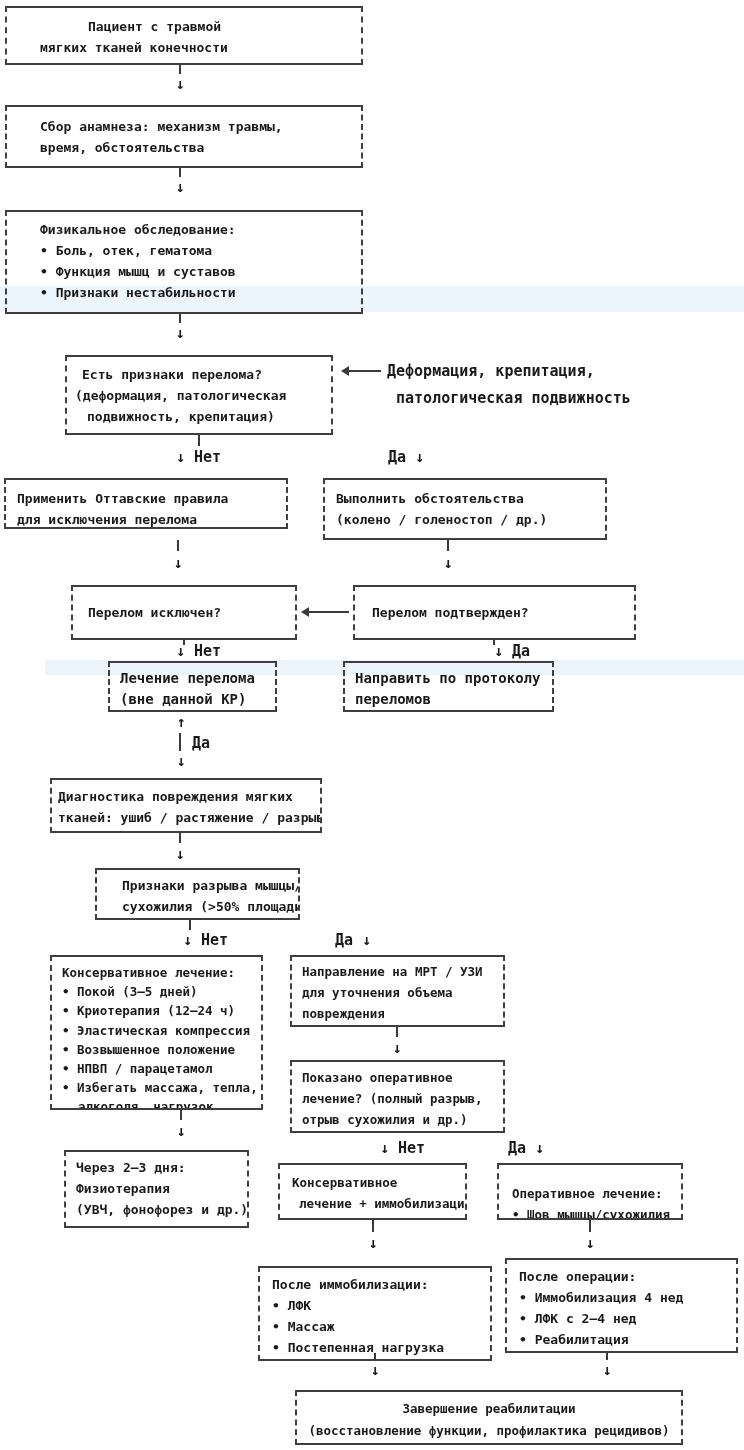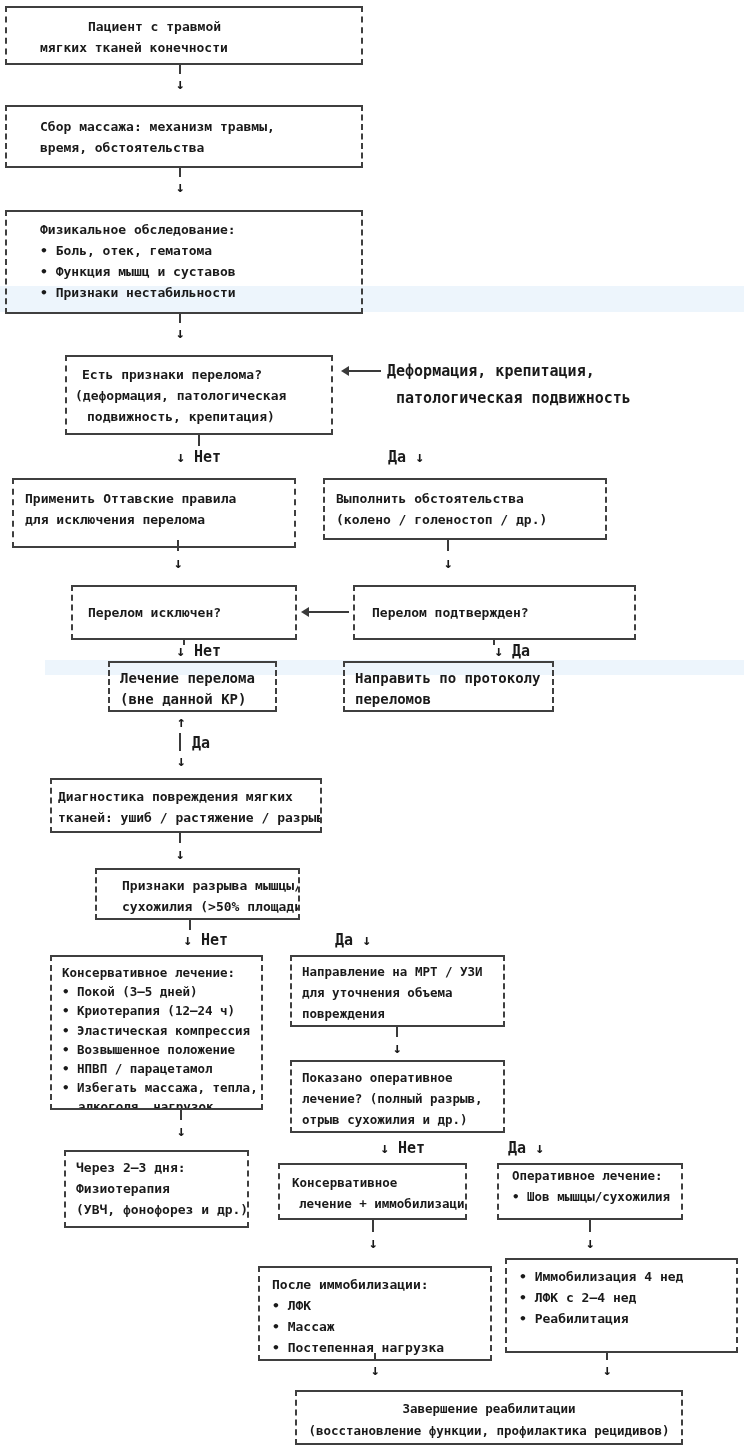--- a/index.html
+++ b/index.html
@@ -15,34 +15,34 @@
   .ann{position:absolute;white-space:pre;font-weight:600;font-size:15px;line-height:16px;z-index:1;}
   .harr{position:absolute;height:2px;background:#3a3a3a;z-index:1;}
   .harr:before{content:"";position:absolute;left:-2px;top:-4px;border-right:8px solid #3a3a3a;
                border-top:5px solid transparent;border-bottom:5px solid transparent;}
   
   .n1{left:5px;top:6px;width:358px;height:59px;padding:8px 0 0 33px;}
   .sp5{padding-left:48px;} .sp1{padding-left:7px;} .sp2{padding-left:16px;} .sp12{padding-left:12px;}
   .n2{left:5px;top:105px;width:358px;height:63px;padding:9px 0 0 33px;}
   .n3{left:5px;top:210px;width:358px;height:104px;padding:7px 0 8px 33px;}
   .n4{left:65px;top:355px;width:268px;height:80px;padding:7px 0 0 8px;}
-  .n5{left:12px;top:478px;width:284px;height:70px;padding:8px 0 16px 11px;}
+  .n5{left:4px;top:478px;width:284px;height:51px;padding:8px 0 16px 11px;}
   .n6{left:323px;top:478px;width:284px;height:62px;padding:8px 0 0 11px;}
   .n7{left:71px;top:585px;width:226px;height:55px;padding:15px 0 0 15px;}
   .n8{left:353px;top:585px;width:283px;height:55px;padding:15px 0 0 17px;}
   .n9a{left:108px;top:661px;width:169px;height:51px;padding:5px 0 0 10px;} .n9a .ln{font-size:14px;}
   .n9b{left:343px;top:661px;width:211px;height:51px;padding:5px 0 0 10px;} .n9b .ln{font-size:14px;}
   .n10{left:50px;top:778px;width:272px;height:55px;padding:6px 0 0 6px;} .n10 .ln{font-size:13px;}
   .n11{left:95px;top:868px;width:205px;height:52px;padding:5px 0 0 8px;} .n11 .ln{font-size:13px;padding-left:17px;}
   .n12{left:50px;top:955px;width:213px;height:155px;padding:6px 0 0 10px;} .n12 .ln{font-size:12.5px;line-height:19.2px;}
   .n13{left:290px;top:955px;width:215px;height:72px;padding:4px 0 0 10px;} .n13 .ln{font-size:12.5px;}
   .n14{left:290px;top:1060px;width:215px;height:73px;padding:5px 0 0 10px;} .n14 .ln{font-size:12.5px;}
   .n15{left:64px;top:1150px;width:185px;height:78px;padding:5px 0 0 10px;} .n15 .ln{font-size:13px;}
   .n16{left:278px;top:1163px;width:189px;height:57px;padding:7px 0 0 12px;} .n16 .ln{font-size:12.5px;}
-  .n17{left:497px;top:1163px;width:186px;height:57px;padding:0 0 0 13px;} .n17 .ln{font-size:12.5px;}
+  .n17{left:497px;top:1163px;width:186px;height:57px;padding:18px 0 0 13px;} .n17 .ln{font-size:12.5px;}
   .n18{left:258px;top:1258px;width:234px;height:95px;padding:6px 0 0 12px;margin-top:8px;} .n18 .ln{font-size:13px;}
   .n19{left:505px;top:1258px;width:233px;height:95px;padding:6px 0 0 12px;} .n19 .ln{font-size:13px;}
   .n20{left:295px;top:1390px;width:388px;height:55px;padding:6px 0 0 0;text-align:center;}
   .n20 .ln{font-size:12.5px;line-height:22px;}
 </style>
 </head>
 <body>
 
 <div id="canvas">
 
@@ -50,21 +50,21 @@
   <div class="band" style="left:45px;top:660px;width:699px;height:15px;"></div>
 
   <div class="bx n1">
     <div class="ln sp5">Пациент с травмой</div>
     <div class="ln">мягких тканей конечности</div>
   </div>
   <div class="stub" style="left:179px;top:65px;height:9px;"></div>
   <div class="ar" style="left:170px;top:76px;">↓</div>
 
   <div class="bx n2">
-    <div class="ln">Сбор массажа: механизм травмы,</div>
+    <div class="ln">Сбор анамнеза: механизм травмы,</div>
     <div class="ln">время, обстоятельства</div>
   </div>
   <div class="stub" style="left:179px;top:168px;height:9px;"></div>
   <div class="ar" style="left:170px;top:179px;">↓</div>
 
   <div class="bx n3">
     <div class="ln">Физикальное обследование:</div>
     <div class="ln">• Боль, отек, гематома</div>
     <div class="ln">• Функция мышц и суставов</div>
     <div class="ln">• Признаки нестабильности</div>
@@ -183,20 +183,21 @@
   <div class="stub" style="left:589px;top:1220px;height:12px;"></div>
   <div class="ar" style="left:580px;top:1235px;">↓</div>
 
   <div class="bx n18">
     <div class="ln">После иммобилизации:</div>
     <div class="ln">• ЛФК</div>
     <div class="ln">• Массаж</div>
     <div class="ln">• Постепенная нагрузка</div>
   </div>
   <div class="bx n19">
+    <div class="ln">После операции:</div>
     <div class="ln">• Иммобилизация 4 нед</div>
     <div class="ln">• ЛФК с 2–4 нед</div>
     <div class="ln">• Реабилитация</div>
   </div>
   <div class="stub" style="left:374px;top:1353px;height:7px;"></div>
   <div class="ar" style="left:365px;top:1362px;">↓</div>
   <div class="stub" style="left:606px;top:1353px;height:7px;"></div>
   <div class="ar" style="left:597px;top:1362px;">↓</div>
 
   <div class="bx n20">

